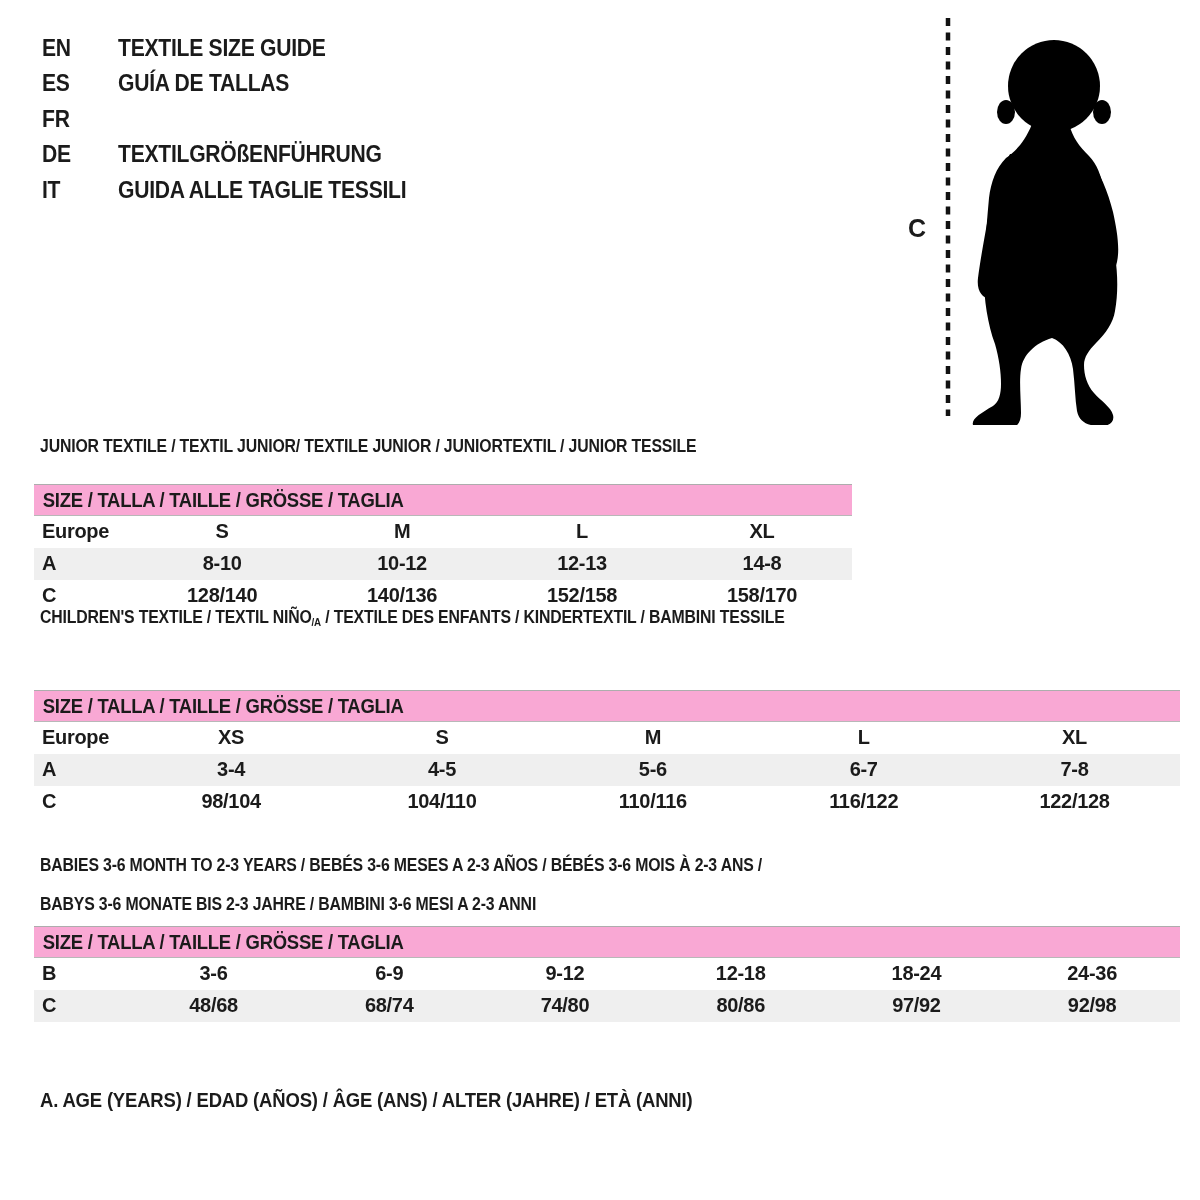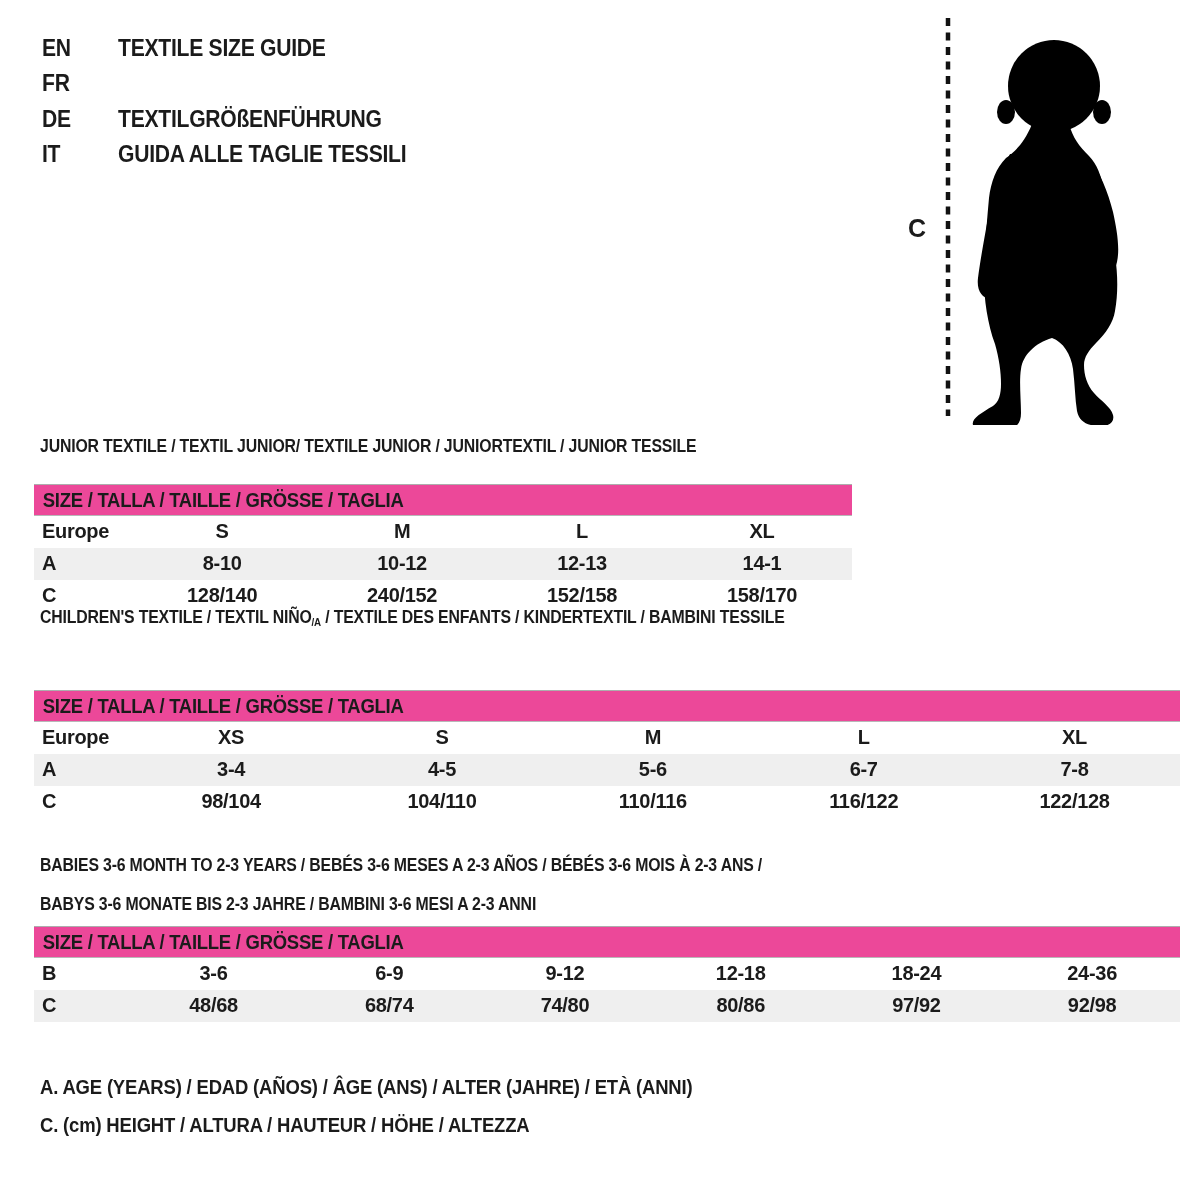--- a/index.html
+++ b/index.html
@@ -21,43 +21,47 @@
 
   
   .sec-head { position:absolute; left:40px; font-size:18px; font-weight:700; letter-spacing:-0.2px; white-space:nowrap; }
   .sec-head .sub { font-size:0.62em; vertical-align:-0.25em; }
   .sec-head.two-line { line-height:39px; }
 
   
   .size-table { position:absolute; border-collapse:collapse; table-layout:fixed; }
   .size-table td { height:32px; font-size:20px; font-weight:700; text-align:center; padding:0; letter-spacing:-0.3px; }
   .size-table td.row-label { text-align:left; padding-left:8px; }
-  .size-table tr.header-bar td { background:#ec4899; height:31px; text-align:left;
+  .size-table tr.header-bar td { background:#f9a8d4; height:31px; text-align:left;
       border-top:1px solid #adadad; border-bottom:1px solid #b8b8b8; }
   .size-table tr.header-bar .cond { font-size:21px; padding-left:10px; }
   .size-table tr.stripe td { background:#efefef; }
   .tbl-junior  { left:34px; top:484px;  width:818px; }
   .tbl-children{ left:34px; top:690px;  width:1146px; }
   .tbl-babies  { left:34px; top:926px;  width:1146px; }
   col.lab-j { width:12%; }
   col.lab-w { width:8%; }
 
   
   .legend { position:absolute; left:40px; top:1068px; }
-  .legend-line { font-size:21px; font-weight:700; line-height:38px; letter-spacing:-0.2px; white-space:nowrap; }
+  .legend-line { font-size:21px; font-weight:700; line-height:38px; letter-spacing:-0.2px; white-space:nowrap;margin-top:13px; }
 </style>
 </head>
 <body>
 
 <div class="page">
 
   <div class="lang-list">
     <div class="lang-row">
       <span class="lang-code"><span>EN</span></span>
       <span class="lang-title"><span>TEXTILE SIZE GUIDE</span></span>
+    </div>
+    <div class="lang-row">
+      <span class="lang-code"><span>ES</span></span>
+      <span class="lang-title"><span>GUÍA DE TALLAS</span></span>
     </div>
     <div class="lang-row">
       <span class="lang-code"><span>FR</span></span>
     </div>
     <div class="lang-row">
       <span class="lang-code"><span>DE</span></span>
       <span class="lang-title"><span>TEXTILGRÖßENFÜHRUNG</span></span>
     </div>
     <div class="lang-row">
       <span class="lang-code"><span>IT</span></span>
@@ -115,26 +119,26 @@
         <td>S</td>
         <td>M</td>
         <td>L</td>
         <td>XL</td>
       </tr>
       <tr class="stripe">
         <td class="row-label">A</td>
         <td>8-10</td>
         <td>10-12</td>
         <td>12-13</td>
-        <td>14-1</td>
+        <td>14-8</td>
       </tr>
       <tr>
         <td class="row-label">C</td>
         <td>128/140</td>
-        <td>240/152</td>
+        <td>140/136</td>
         <td>152/158</td>
         <td>158/170</td>
       </tr>
     </tbody>
   </table>
 
   <h2 class="sec-head" style="top:607px;">
     <span class="cond"><span>CHILDREN'S TEXTILE / TEXTIL NIÑO</span><span class="sub">/A</span><span> / TEXTILE DES ENFANTS / KINDERTEXTIL / BAMBINI TESSILE</span></span>
   </h2>
   <table class="size-table tbl-children">
@@ -211,16 +215,15 @@
         <td>74/80</td>
         <td>80/86</td>
         <td>97/92</td>
         <td>92/98</td>
       </tr>
     </tbody>
   </table>
 
   <div class="legend">
     <div class="legend-line"><span class="cond">A. AGE (YEARS) / EDAD (AÑOS) / ÂGE (ANS) / ALTER (JAHRE) / ETÀ (ANNI)</span></div>
-    <div class="legend-line"><span class="cond">C. (cm) HEIGHT / ALTURA / HAUTEUR / HÖHE / ALTEZZA</span></div>
   </div>
 
 </div>
 
 </body></html>

